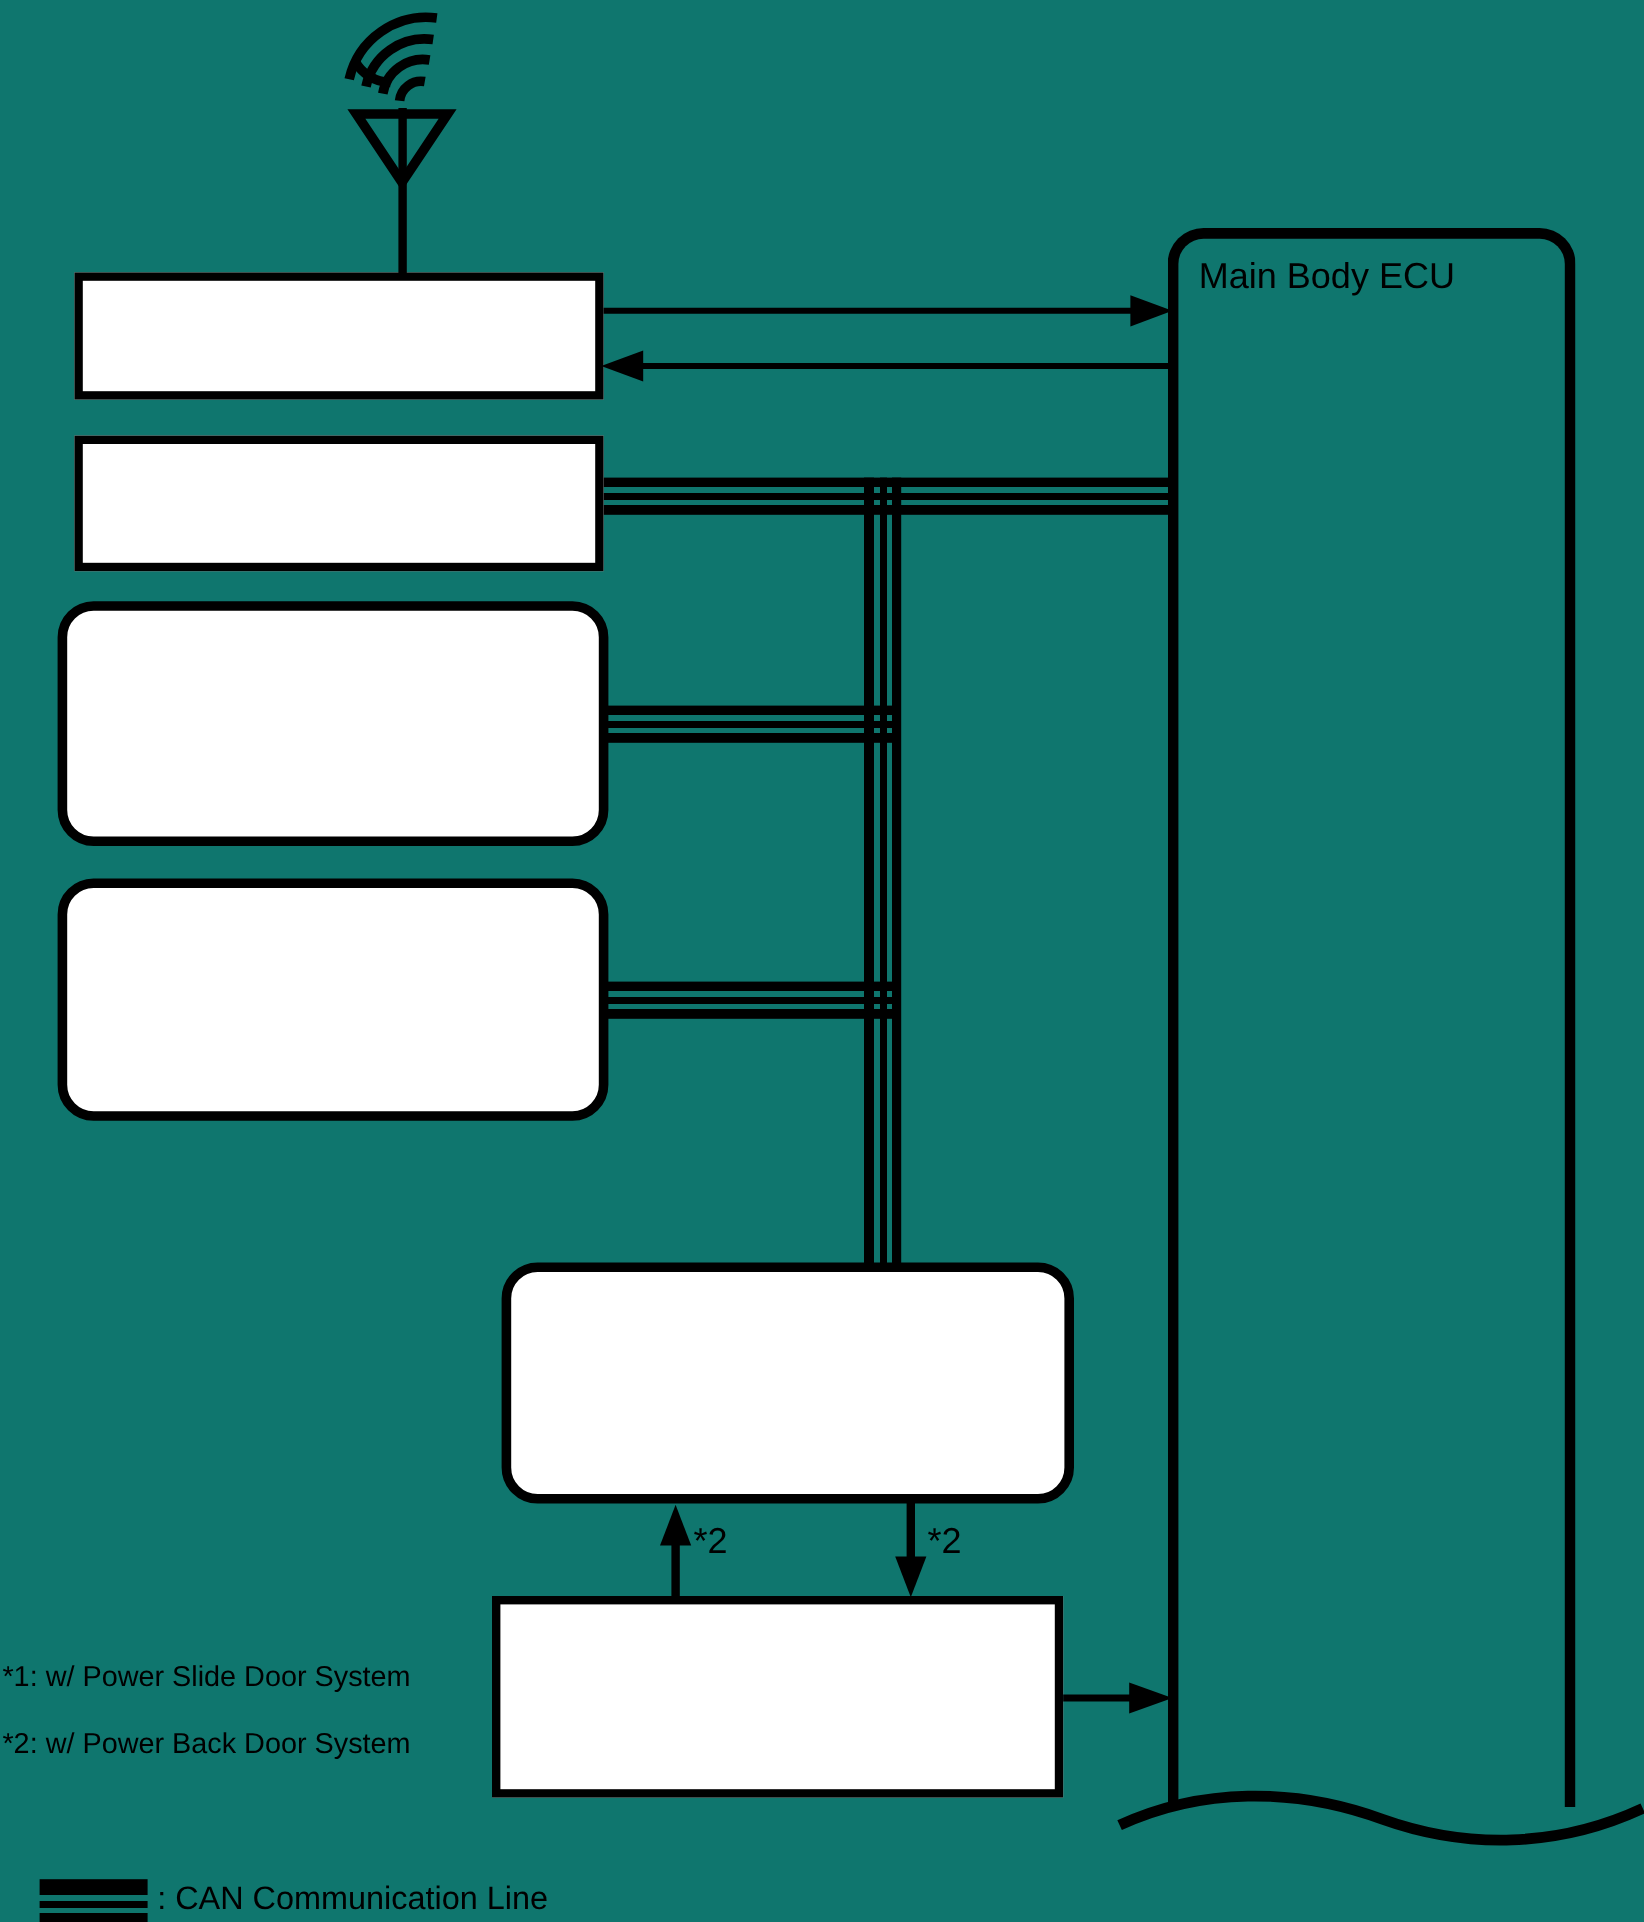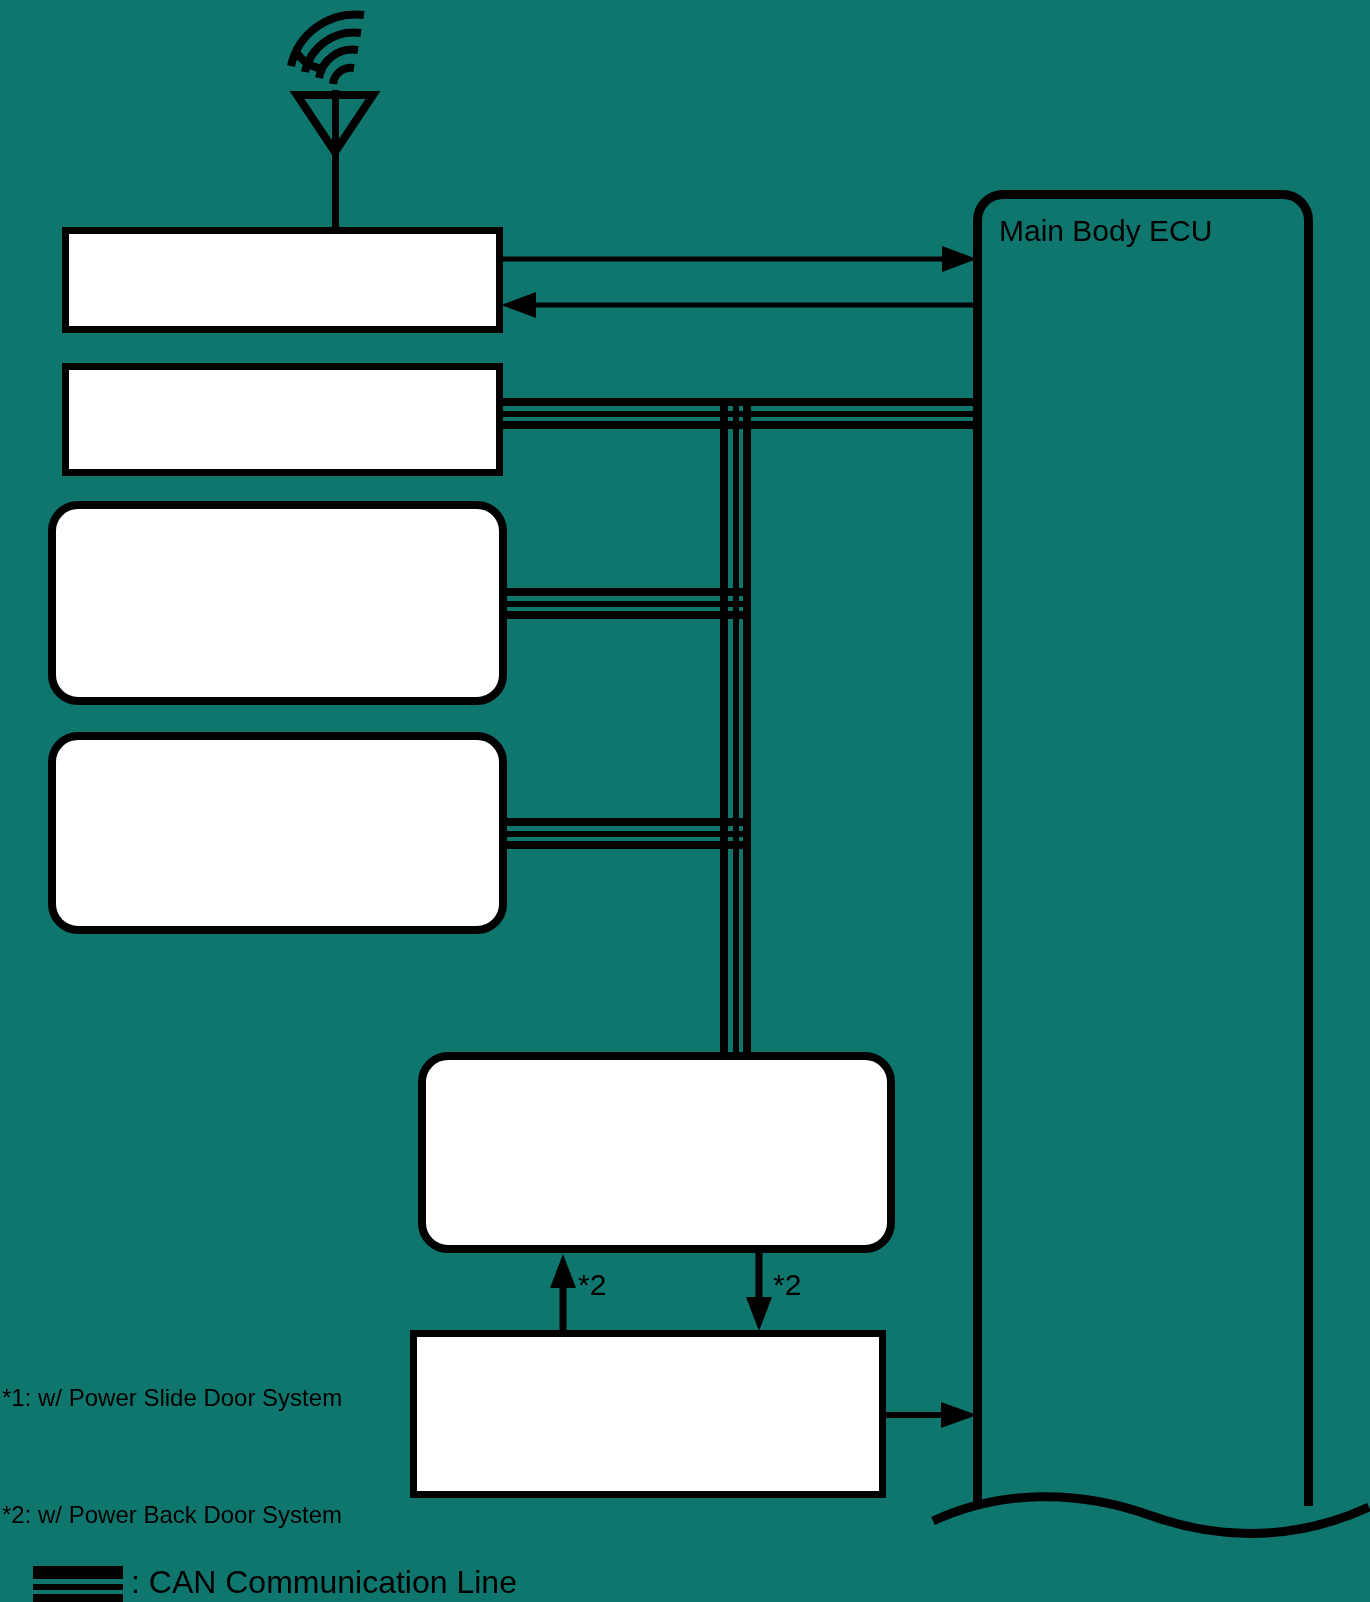--- a/index.html
+++ b/index.html
@@ -13,21 +13,21 @@
   }
   .box{
     position:absolute;
     box-sizing:border-box;
     border:7px solid #000;
     background:#fff;
   }
   .box.round{border-width:8px;border-radius:30px;}
   .label{
     position:absolute;
-    font-size:32px;
+    font-size:27px;
     line-height:34px;
     white-space:nowrap;
     color:#000;
   }
   .small{font-size:24px;}
   .canline{position:absolute;}
   .canline.h{background:linear-gradient(to bottom,
       #000 0px,#000 8px,transparent 8px,transparent 13px,
       #000 13px,#000 19px,transparent 19px,transparent 23px,
       #000 23px,#000 31px);}
@@ -77,21 +77,21 @@
 
   <span class="label" style="left:430px;top:1341px;">Back Door Lock Assembly</span>
   <span class="label" style="left:430px;top:1404px;">- Back Door Courtesy Switch</span>
 
   <span class="label" style="left:999px;top:214px;font-size:30px;">Main Body ECU</span>
 
   <span class="label" style="left:578px;top:1268px;font-size:30px;">*2</span>
   <span class="label" style="left:773px;top:1268px;font-size:30px;">*2</span>
 
   <span class="label small" style="left:2px;top:1381px;">*1: w/ Power Slide Door System</span>
-  <span class="label small" style="left:2px;top:1498px;">*2: w/ Power Back Door System</span>
+  <span class="label small" style="left:2px;top:1437px;">*2: w/ Power Back Door System</span>
 
   <div class="legend-symbol"></div>
   <span class="label" style="left:131px;top:1565px;">: CAN Communication Line</span>
 
   <svg class="overlay" width="1370" height="1602" viewBox="0 0 1370 1602">
 
     <g stroke="#000" fill="none">
       <path d="M335.5 90 V 229" stroke-width="7"></path>
       <path d="M297 95 H 373 L 335 152 Z" stroke-width="8" stroke-linejoin="miter"></path>
       <path d="M335.5 58 A 34 34 0 0 1 318 28" stroke-width="8" transform="rotate(-28 352 84)"></path>

